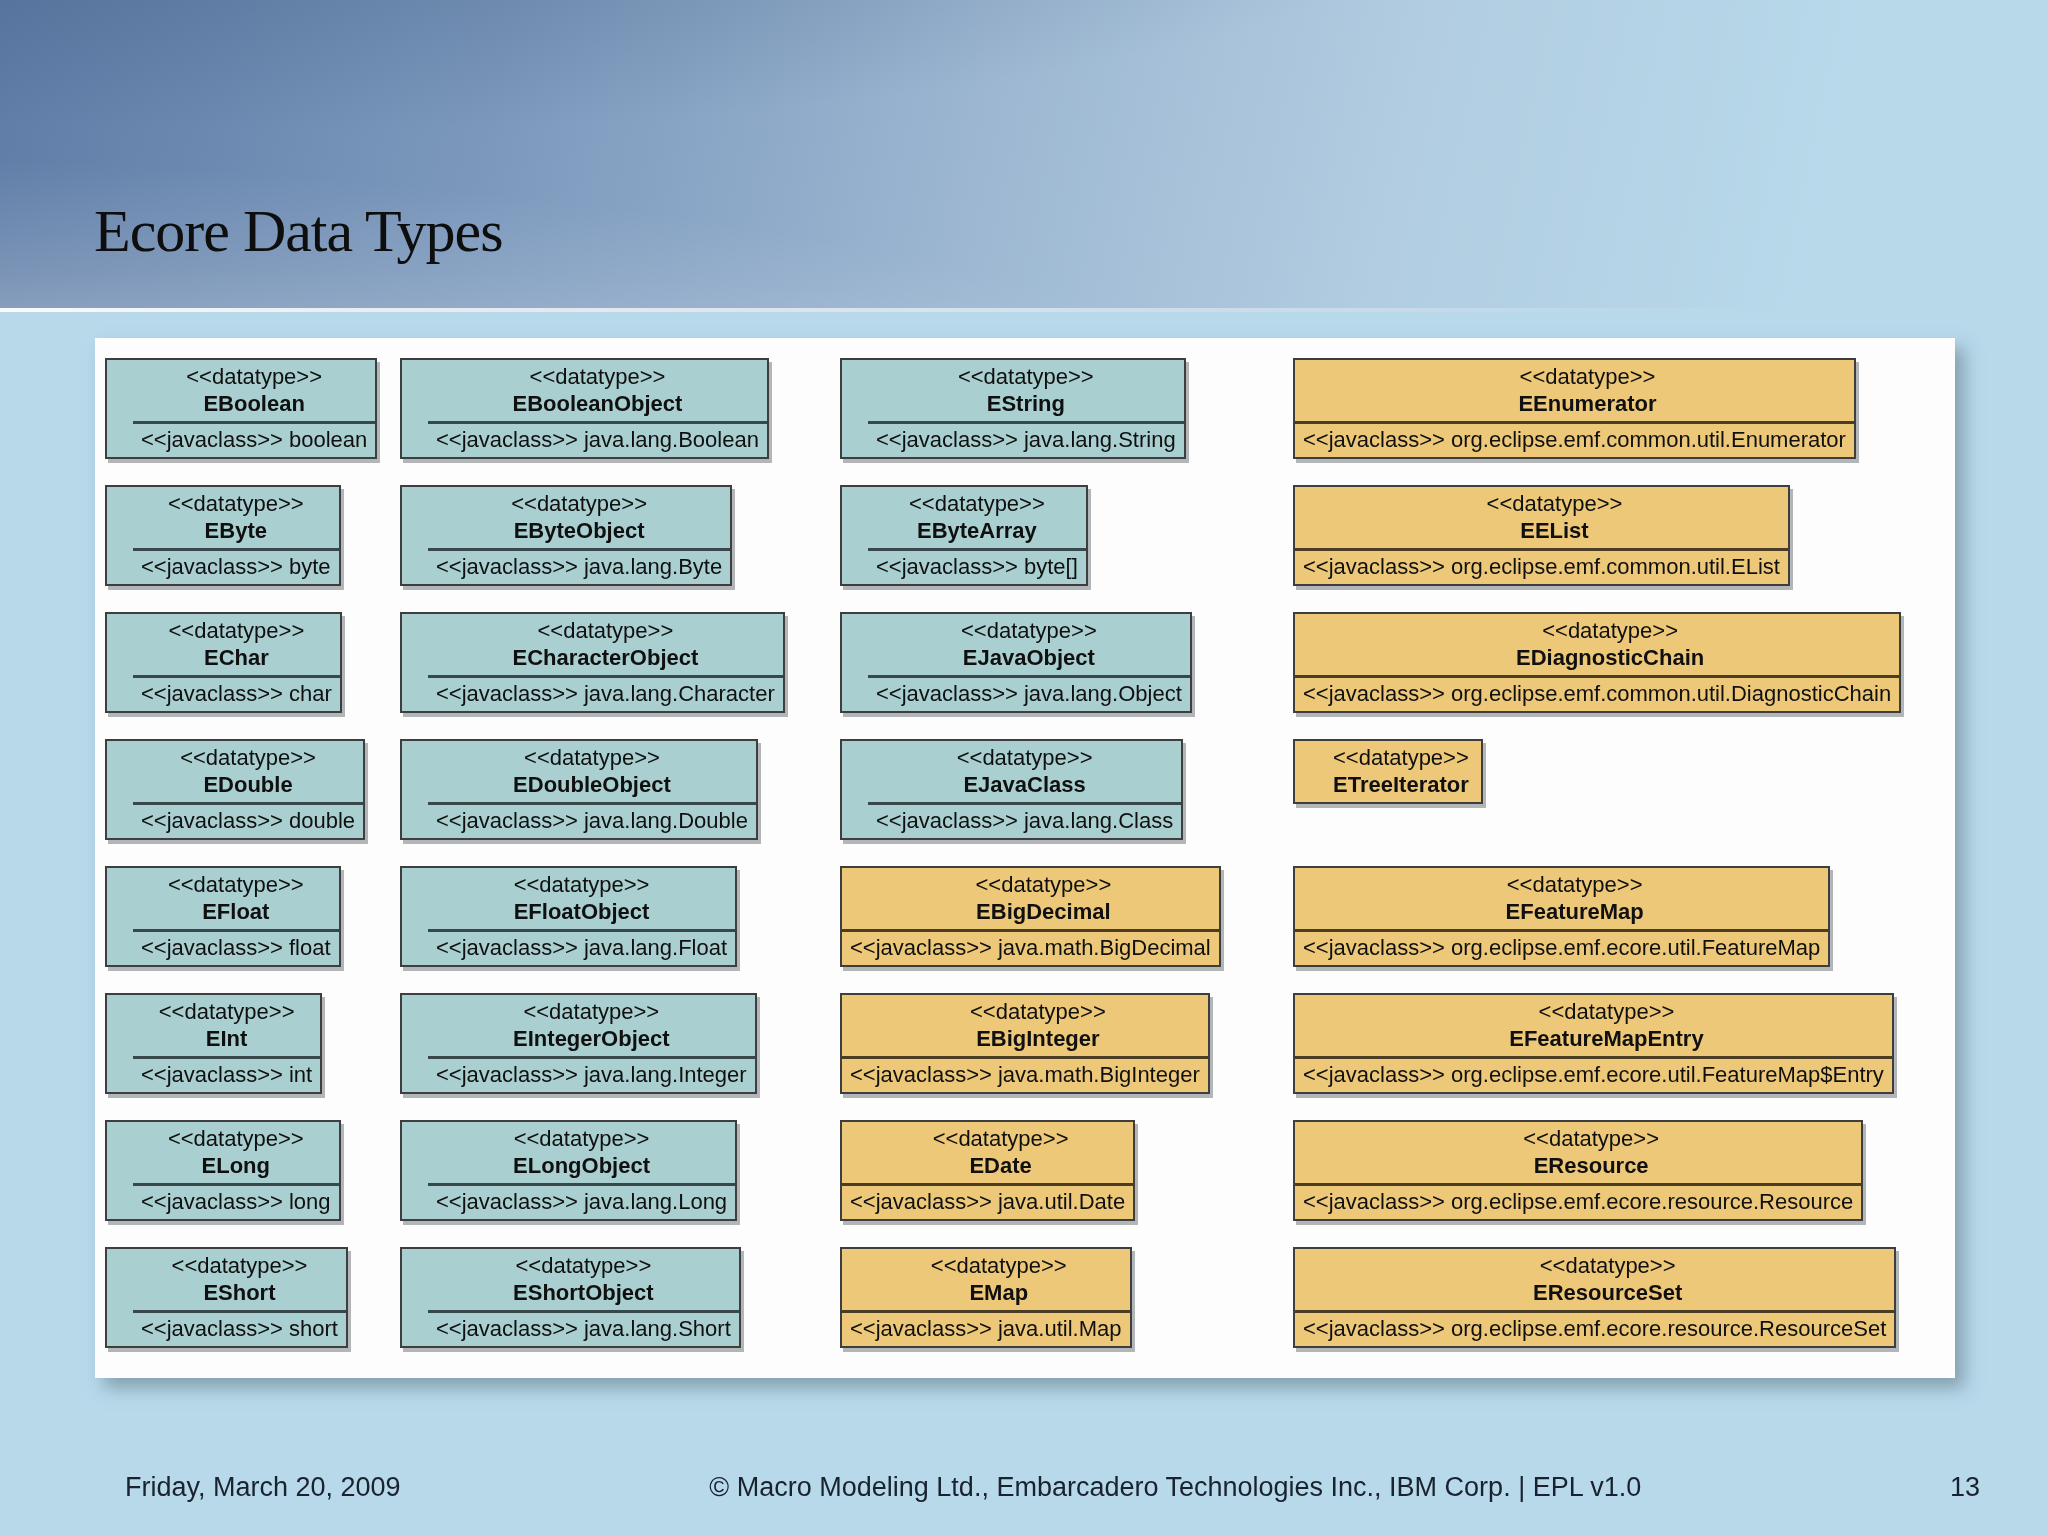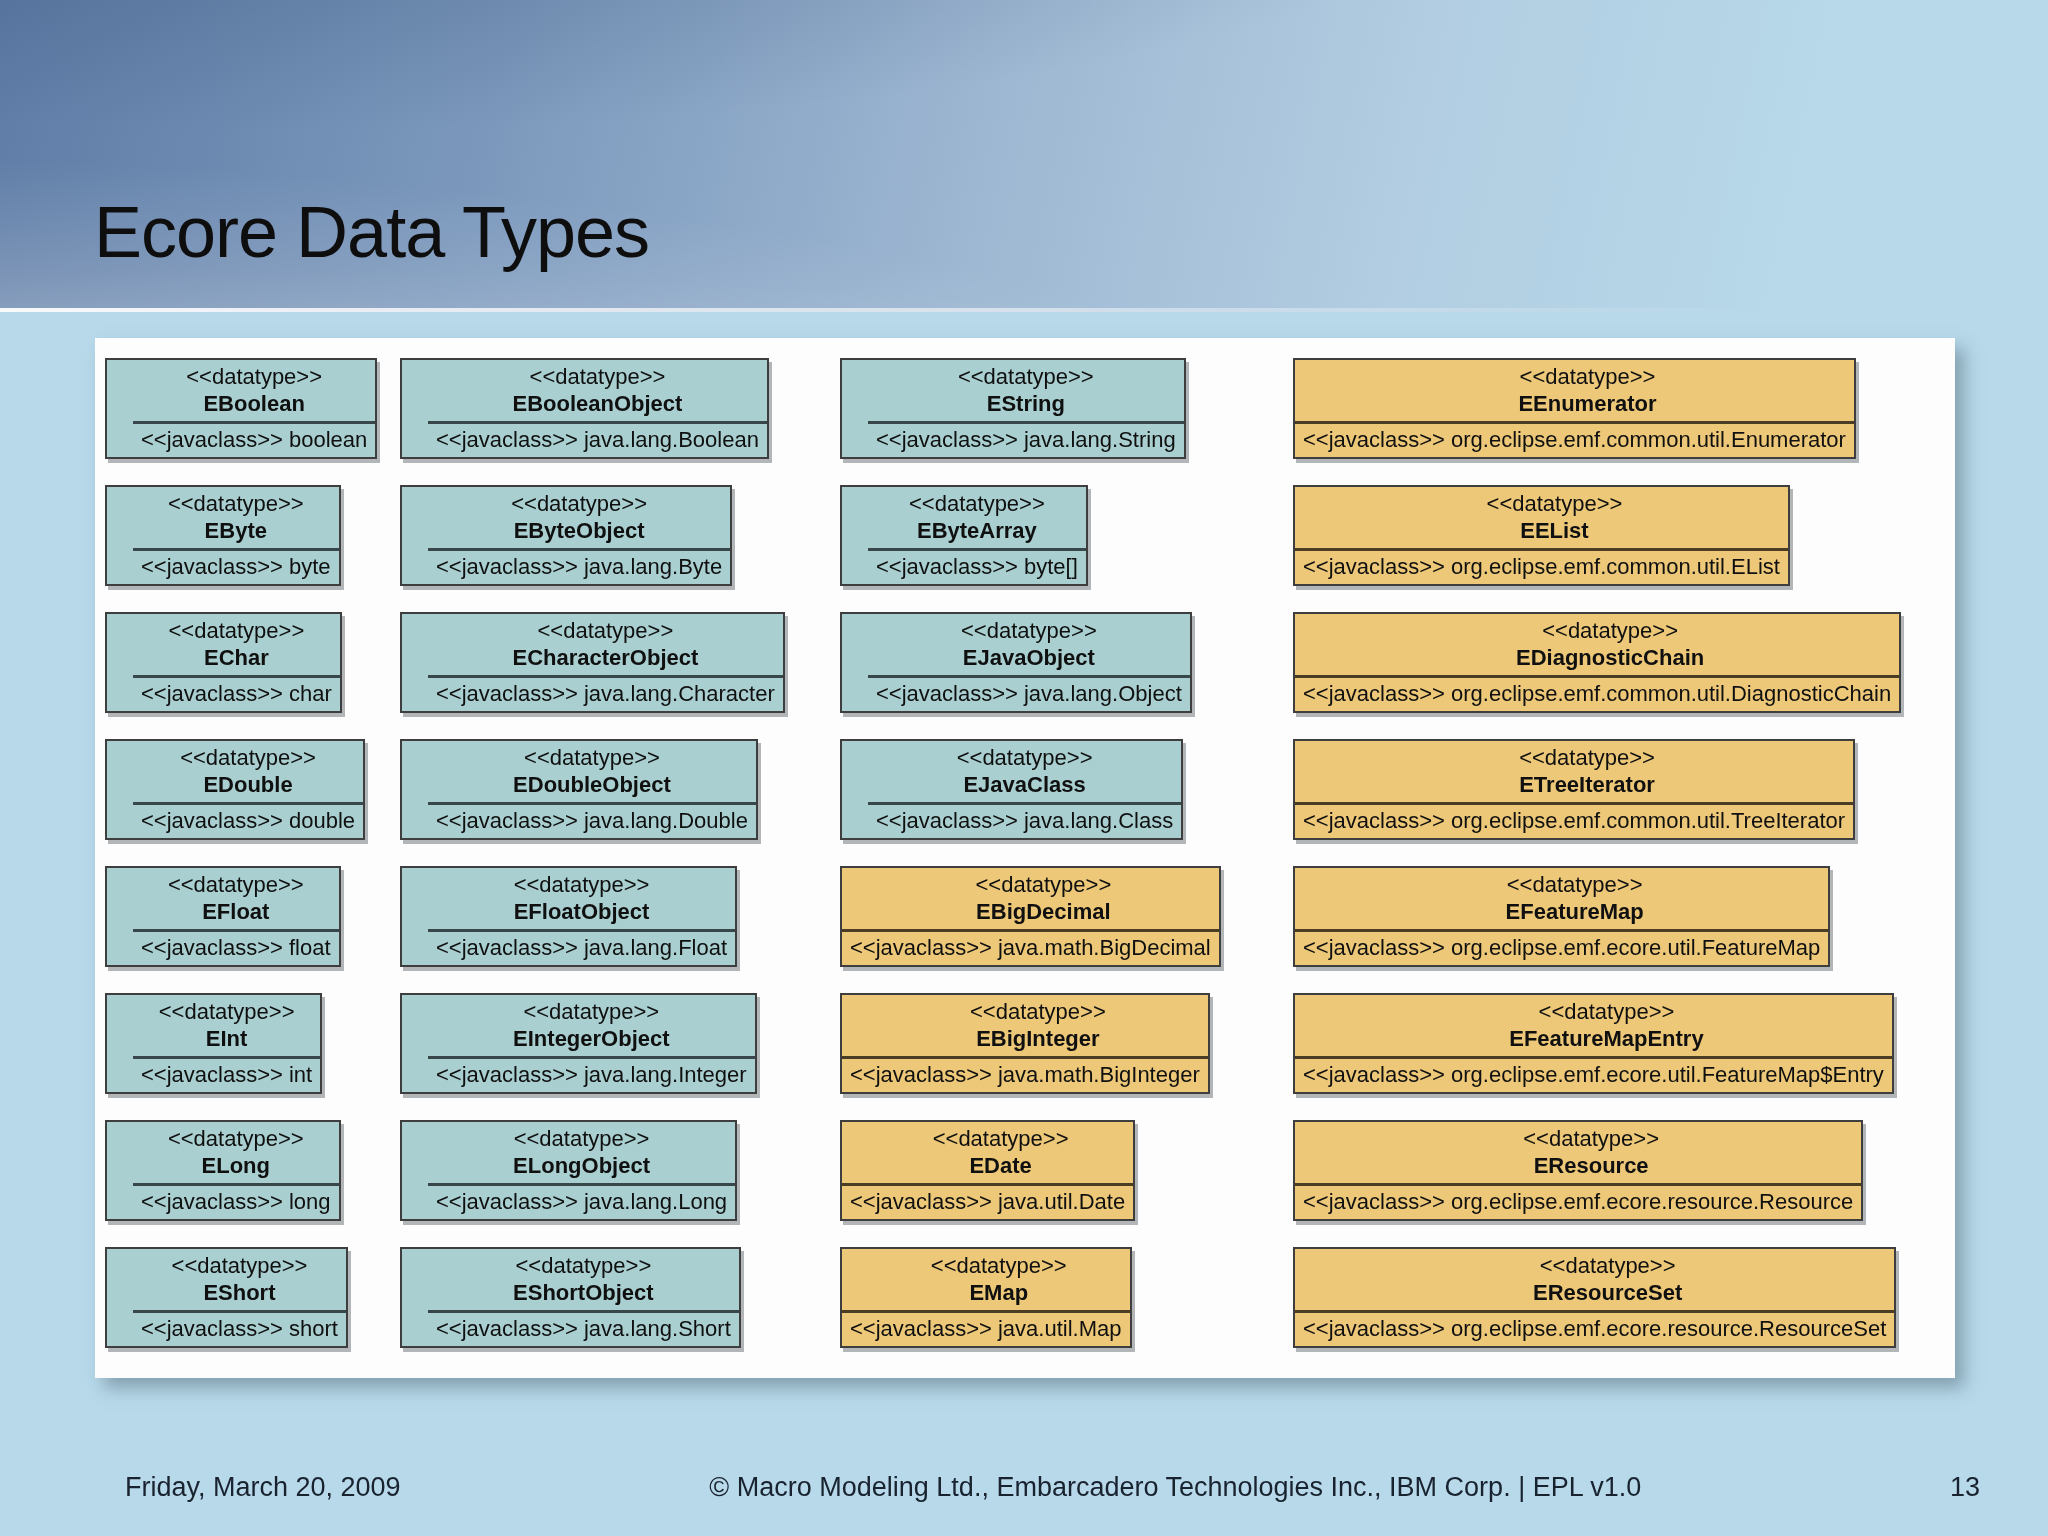--- a/index.html
+++ b/index.html
@@ -19,25 +19,26 @@
       radial-gradient(175% 235% at 8% 255%, rgba(255,255,255,0.16) 46%, rgba(255,255,255,0) 72%),
       linear-gradient(102deg, #5e7ca6 0%, #7b98bc 24%, #9db7d2 48%, #b2cde1 68%, #b7d9ea 88%, #b7d9ea 100%);
   }
   .banner::after {
     content: "";
     position: absolute; left: 0; right: 0; bottom: 0; height: 4px;
     background: linear-gradient(to right, rgba(255,255,255,0.95) 0%, rgba(255,255,255,0.55) 50%, rgba(255,255,255,0) 86%);
   }
   
   .title {
-    position: absolute; left: 94px; top: 191px;
+    position: absolute; left: 94px; top: 197px;
     margin: 0;
-    font-size: 72px; font-weight: 400; letter-spacing: -1px;
+    font-size: 60px; font-weight: 400; letter-spacing: -1px;
     color: #0e0e0e;
     white-space: nowrap;
+    font-family: Liberation Serif, serif;
   }
   
   .panel {
     position: absolute; left: 95px; top: 338px;
     width: 1860px; height: 1040px;
     background: #fdfdfd;
     box-shadow: 9px 10px 16px rgba(92,114,130,0.55);
   }
   .grid {
     position: absolute; left: 10px; top: 20px; right: 4px; bottom: 0;
@@ -192,21 +193,20 @@
       <div class="stereotype">&lt;&lt;datatype&gt;&gt;</div>
       <div class="dtname">EJavaClass</div>
     </div>
     <div class="box-bottom">&lt;&lt;javaclass&gt;&gt; java.lang.Class</div>
   </div>
         <div class="box orange">
     <div class="box-top">
       <div class="stereotype">&lt;&lt;datatype&gt;&gt;</div>
       <div class="dtname">ETreeIterator</div>
     </div>
-    <div class="box-bottom">&lt;&lt;javaclass&gt;&gt; org.eclipse.emf.common.util.TreeIterator</div>
   </div>
         <div class="box teal">
     <div class="box-top">
       <div class="stereotype">&lt;&lt;datatype&gt;&gt;</div>
       <div class="dtname">EFloat</div>
     </div>
     <div class="box-bottom">&lt;&lt;javaclass&gt;&gt; float</div>
   </div>
         <div class="box teal">
     <div class="box-top">

